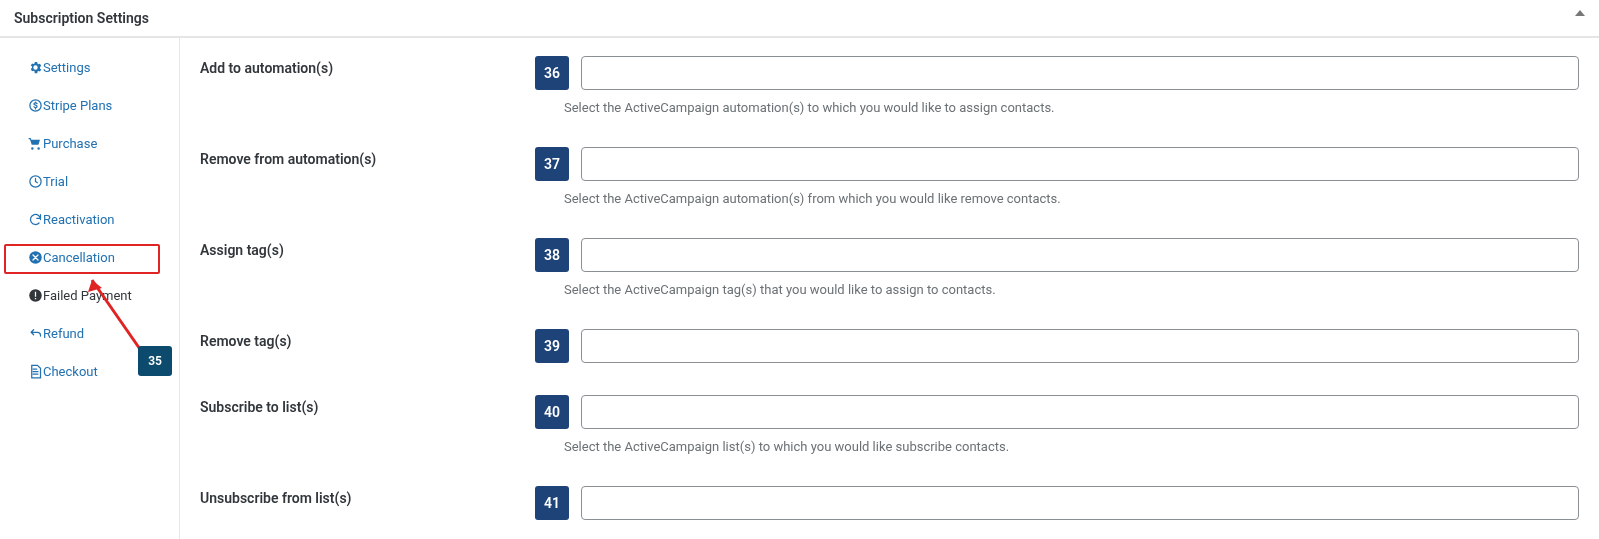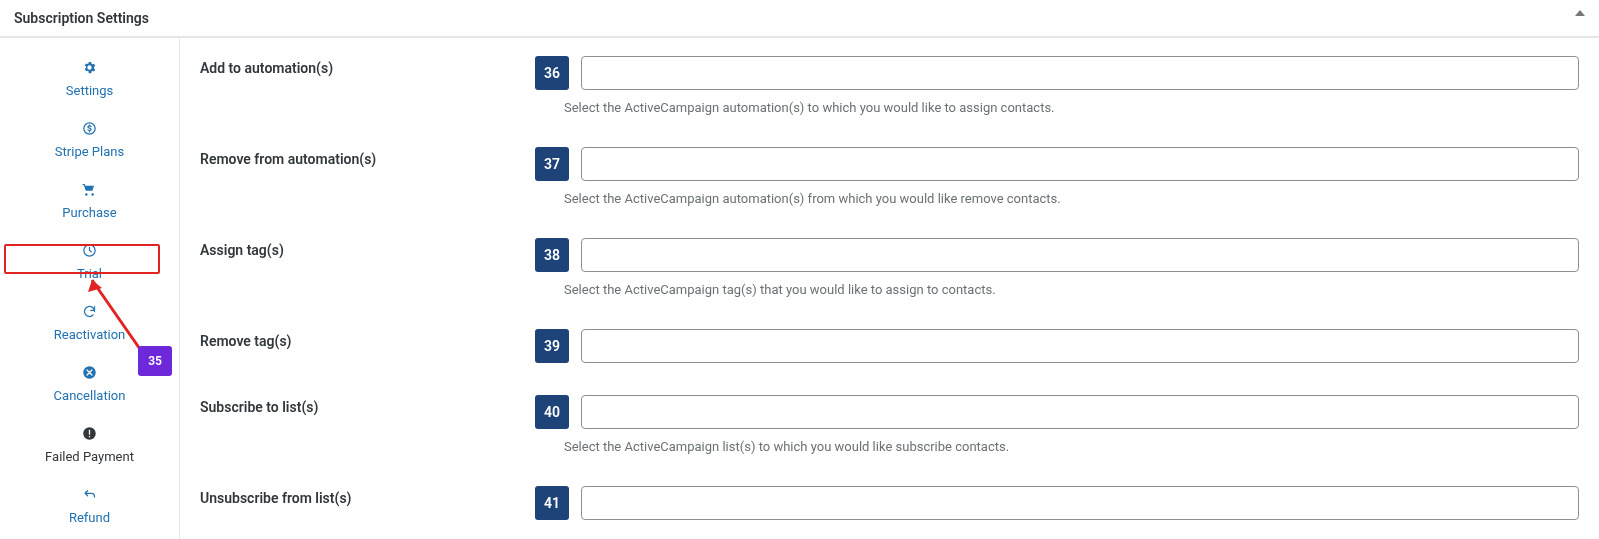--- a/index.html
+++ b/index.html
@@ -34,45 +34,43 @@
     }
     .sidebar {
       width: 180px;
       border-right: 1px solid #e7e7e7;
       padding: 10px 0;
       position: relative;
     }
     .sidebar-item {
       display: flex;
       align-items: center;
-      padding: 11px 14px;
+      padding: 11px 27px;
       color: #2271b1;
       cursor: pointer;
       font-size: 13px;
-      gap: 8px;
-      flex-direction: column;
     }
     .sidebar-item.active {
       color: #32373c;
     }
     .sidebar-item .icon { width: 16px; height: 16px; display: inline-flex; align-items:center; justify-content:center; }
     .sidebar-item .icon svg { width: 15px; height: 15px; }
     .red-box {
       position: absolute;
       border: 2px solid #e02424;
       border-radius: 2px;
       pointer-events: none;
     }
     .red-arrow {
       position: absolute;
       pointer-events: none;
     }
     .badge {
       position: absolute;
-      background: #6d28d9;
+      background: #0c4a6e;
       color: #fff;
       font-size: 12px;
       font-weight: 600;
       width: 34px;
       height: 30px;
       display: flex;
       align-items: center;
       justify-content: center;
       border-radius: 3px;
     }

